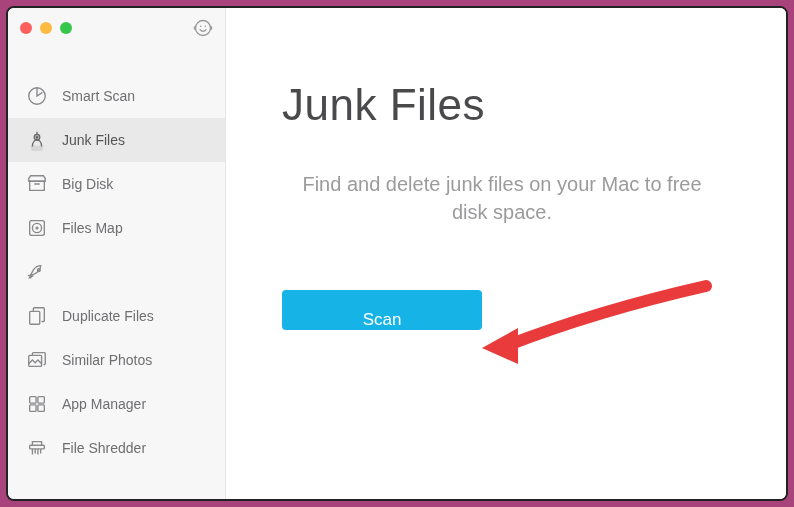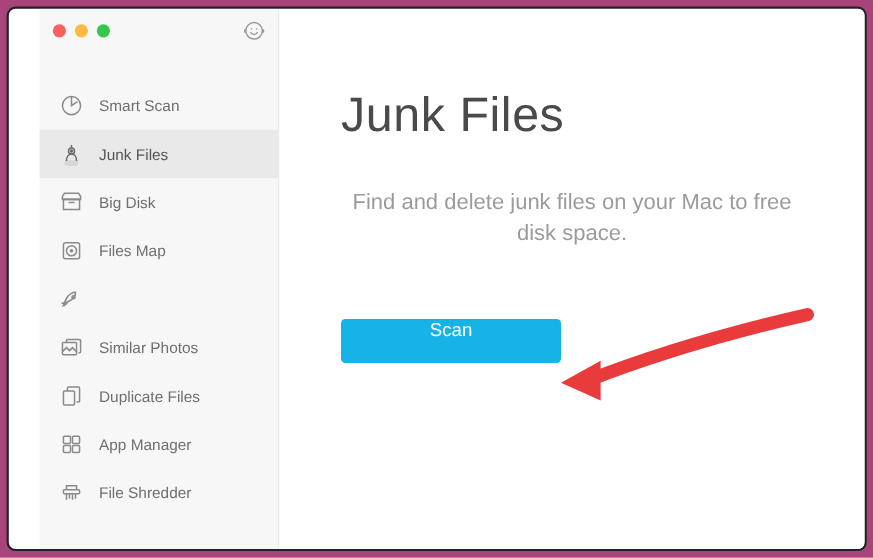--- a/index.html
+++ b/index.html
@@ -12,21 +12,20 @@
       position: relative;
     }
     .window {
       position: absolute;
       top: 6px; left: 6px; right: 6px; bottom: 6px;
       background: #fff;
       border: 2px solid #222;
       border-radius: 8px;
       display: flex;
       overflow: hidden;
-      padding-left: 28px;
     }
     .sidebar {
       width: 218px;
       background: #f7f7f8;
       border-right: 1px solid #e6e6e8;
       display: flex;
       flex-direction: column;
     }
     .titlebar {
       height: 40px;
@@ -92,21 +91,21 @@
       margin-top: 64px;
       width: 200px;
       height: 40px;
       background: #16b3e6;
       color: #fff;
       font-size: 17px;
       font-weight: 400;
       border: none;
       border-radius: 4px;
       cursor: pointer;
-      display: flex; align-items: flex-start; justify-content: center;
+      display: flex; align-items: flex-end; justify-content: center;
     }
     .arrow {
       position: absolute;
       pointer-events: none;
     }
   </style>
 </head>
 <body>
 
 <div class="window">
@@ -176,35 +175,35 @@
           <svg viewBox="0 0 24 24" fill="none" stroke="currentColor" stroke-width="1.5">
             <path d="M5 19c0-7 5-14 11-14 0 6-7 11-14 11"></path>
             <circle cx="14" cy="10" r="1.5"></circle>
             <path d="M6 14l-2 4 4-2"></path>
           </svg>
         </span>
       </li>
       <li class="nav-item">
         <span class="nav-icon">
           <svg viewBox="0 0 24 24" fill="none" stroke="currentColor" stroke-width="1.5">
+            <rect x="4" y="7" width="11" height="14" rx="1"></rect>
+            <path d="M8 7V4a1 1 0 0 1 1-1h10a1 1 0 0 1 1 1v13a1 1 0 0 1-1 1h-2"></path>
+          </svg>
+        </span>
+        <span>Duplicate Files</span>
+      </li>
+      <li class="nav-item">
+        <span class="nav-icon">
+          <svg viewBox="0 0 24 24" fill="none" stroke="currentColor" stroke-width="1.5">
             <rect x="3" y="7" width="14" height="12" rx="1"></rect>
             <path d="M7 7V5a1 1 0 0 1 1-1h12a1 1 0 0 1 1 1v11a1 1 0 0 1-1 1h-1"></path>
             <path d="M3 16l4-4 3 3 3-3 4 4"></path>
           </svg>
         </span>
         <span>Similar Photos</span>
-      </li>
-      <li class="nav-item">
-        <span class="nav-icon">
-          <svg viewBox="0 0 24 24" fill="none" stroke="currentColor" stroke-width="1.5">
-            <rect x="4" y="7" width="11" height="14" rx="1"></rect>
-            <path d="M8 7V4a1 1 0 0 1 1-1h10a1 1 0 0 1 1 1v13a1 1 0 0 1-1 1h-2"></path>
-          </svg>
-        </span>
-        <span>Duplicate Files</span>
       </li>
       <li class="nav-item">
         <span class="nav-icon">
           <svg viewBox="0 0 24 24" fill="none" stroke="currentColor" stroke-width="1.5">
             <rect x="4" y="4" width="7" height="7" rx="1"></rect>
             <rect x="13" y="4" width="7" height="7" rx="1"></rect>
             <rect x="4" y="13" width="7" height="7" rx="1"></rect>
             <rect x="13" y="13" width="7" height="7" rx="1"></rect>
           </svg>
         </span>

